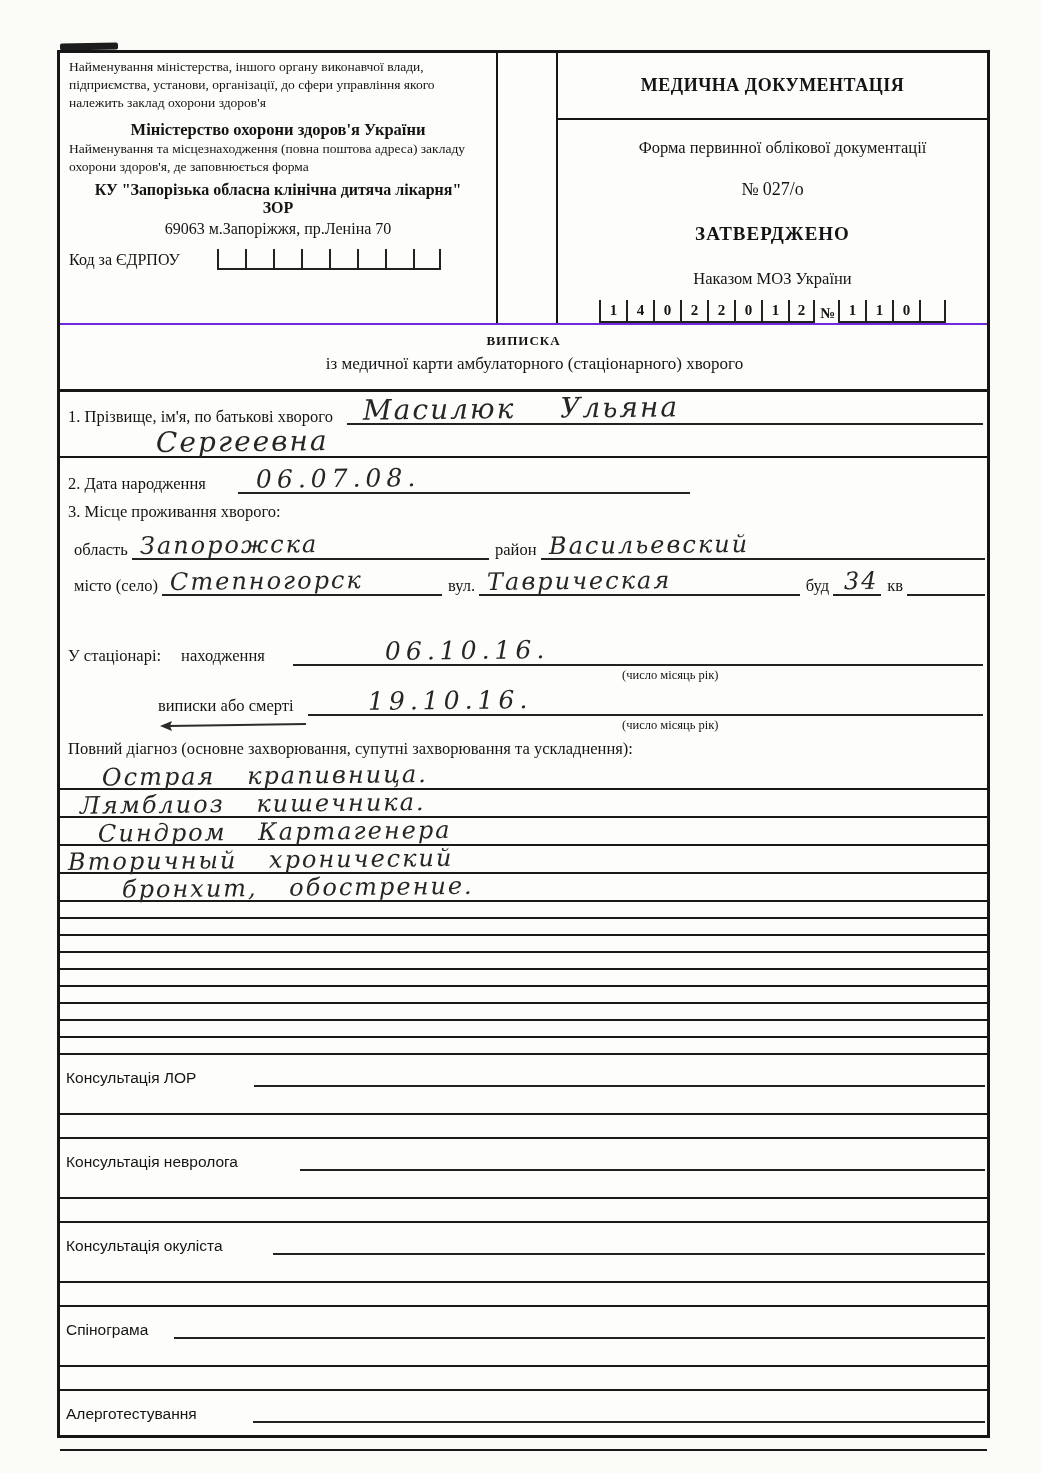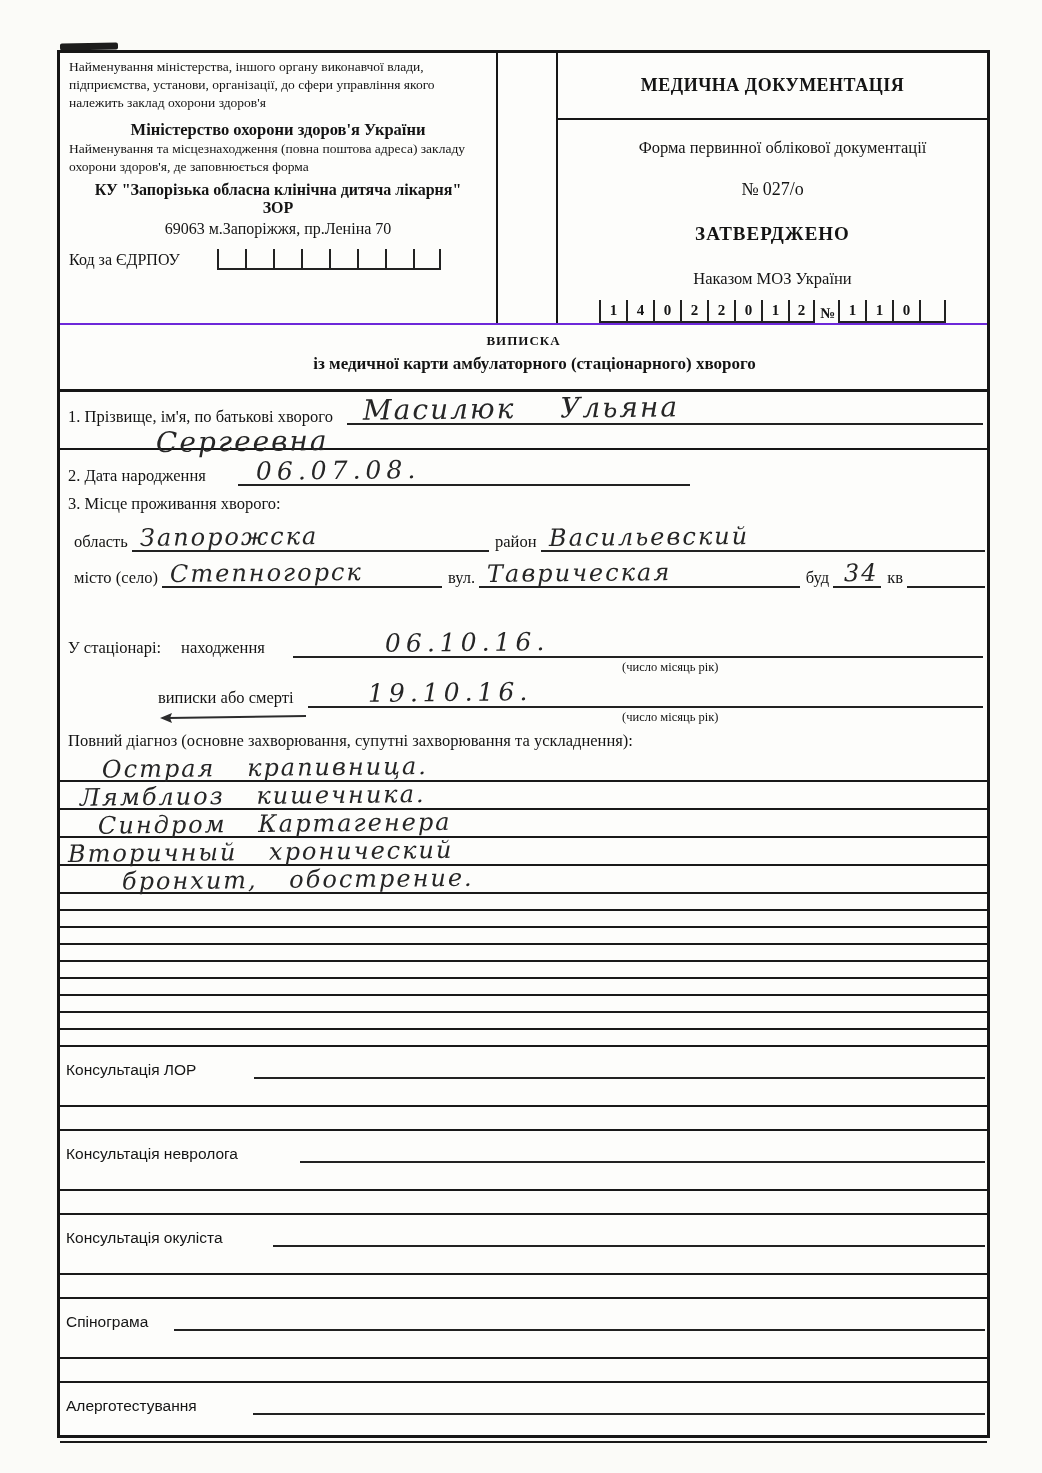--- a/index.html
+++ b/index.html
@@ -58,33 +58,33 @@
     width:27px; height:23px; border-left:2px solid #222; border-bottom:2px solid #222;
     font-weight:bold; font-size:15px; text-align:center; line-height:21px;
   }
   .dgroup { display:flex; }
   .dgroup .dcell:last-child { border-right:2px solid #222; }
   .no-label { font-weight:bold; font-size:15px; margin:0 3px 1px 5px; }
 
   
   .title-block { height:67px; border-bottom:3px solid #161616; text-align:center; padding-top:8px; flex:none; }
   .title1 { font-weight:bold; font-size:13px; letter-spacing:1px; }
-  .title2 { font-weight:bold; font-size:17px; margin-top:5px;padding-left:22px; }
+  .title2 { font-weight:normal; font-size:17px; margin-top:5px;padding-left:22px; }
 
   
   .fbody { flex:1; display:flex; flex-direction:column; font-size:16.5px; }
 
   .hw {
     font-family:"DejaVu Serif", serif; font-style:italic;
     color:#262626; letter-spacing:2px; line-height:.9;
     display:inline-block; transform:rotate(-0.6deg);
     white-space:nowrap;
   }
 
-  .row-name { height:58px; border-bottom:2px solid #161616; padding:4px 0 0 8px; }
+  .row-name { height:66px; border-bottom:2px solid #161616; padding:4px 0 0 8px; }
   .name-line1 { display:flex; align-items:flex-end; }
   .name-fill { flex:1; border-bottom:2px solid #222; margin:0 4px 2px 14px; padding-left:16px; }
   .hw-name { font-size:28px; word-spacing:34px; }
   .name-line2 { margin-left:88px; margin-top:2px; }
 
   .row-date { height:38px; display:flex; align-items:flex-end; padding:0 0 2px 8px; }
   .date-fill { width:452px; border-bottom:2px solid #222; margin-left:32px; padding-left:18px; }
   .hw-date { font-size:25px; letter-spacing:5px; }
 
   .row-f3 { height:30px; padding:6px 0 0 8px; }

